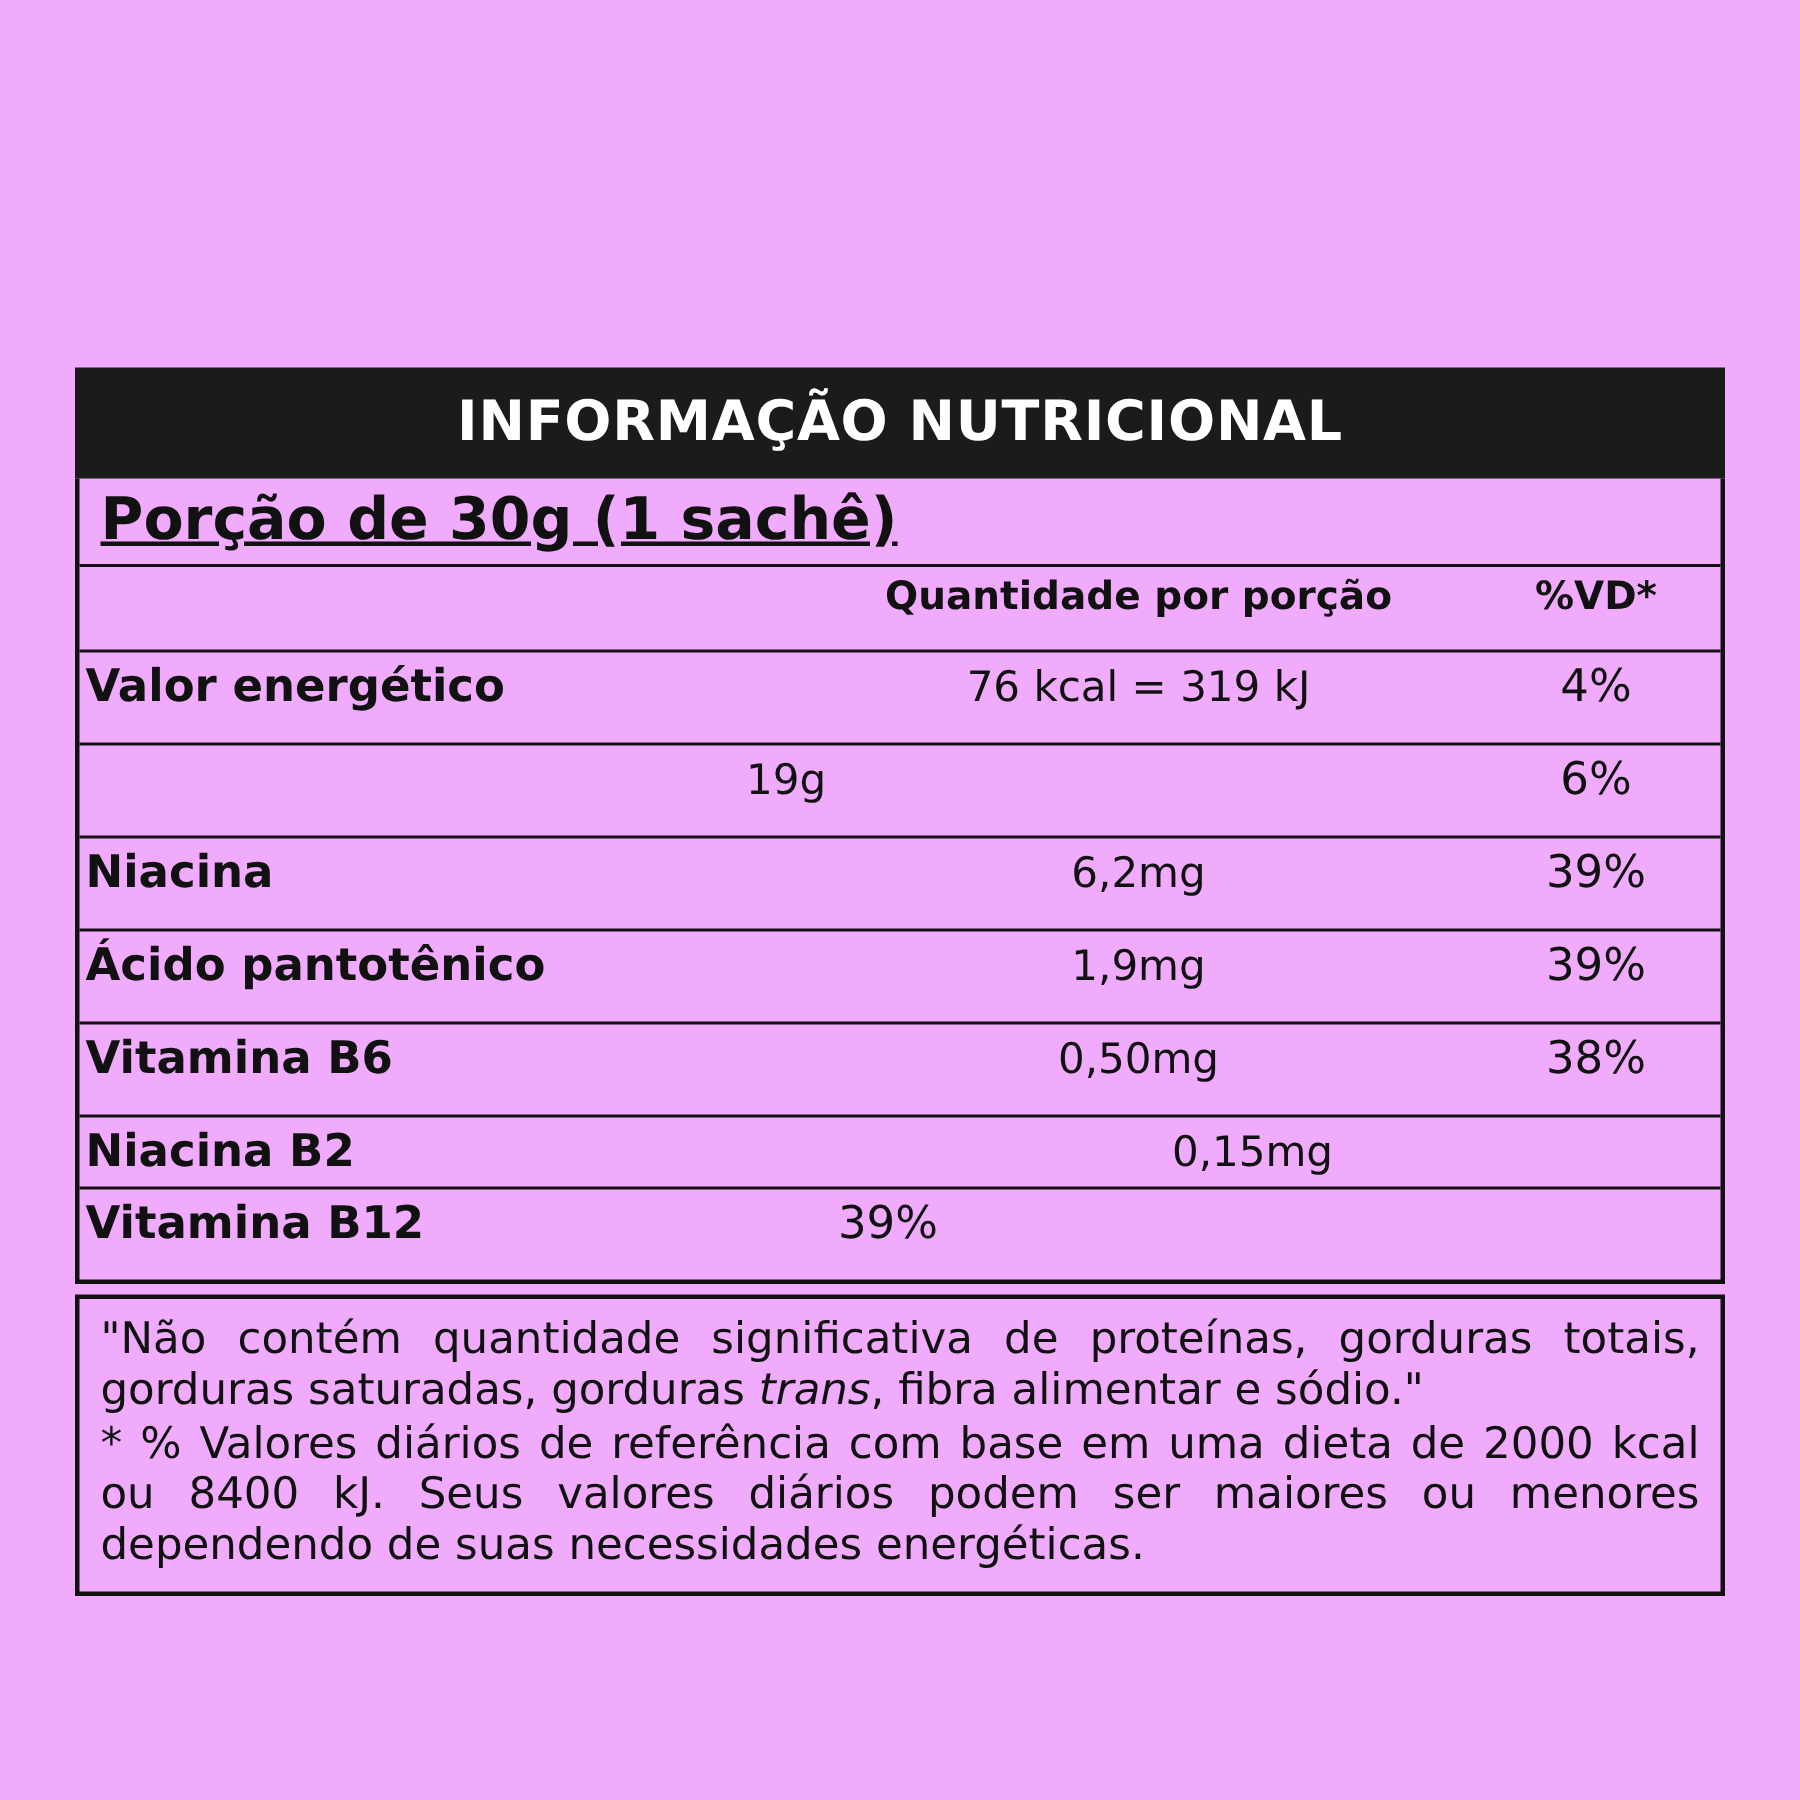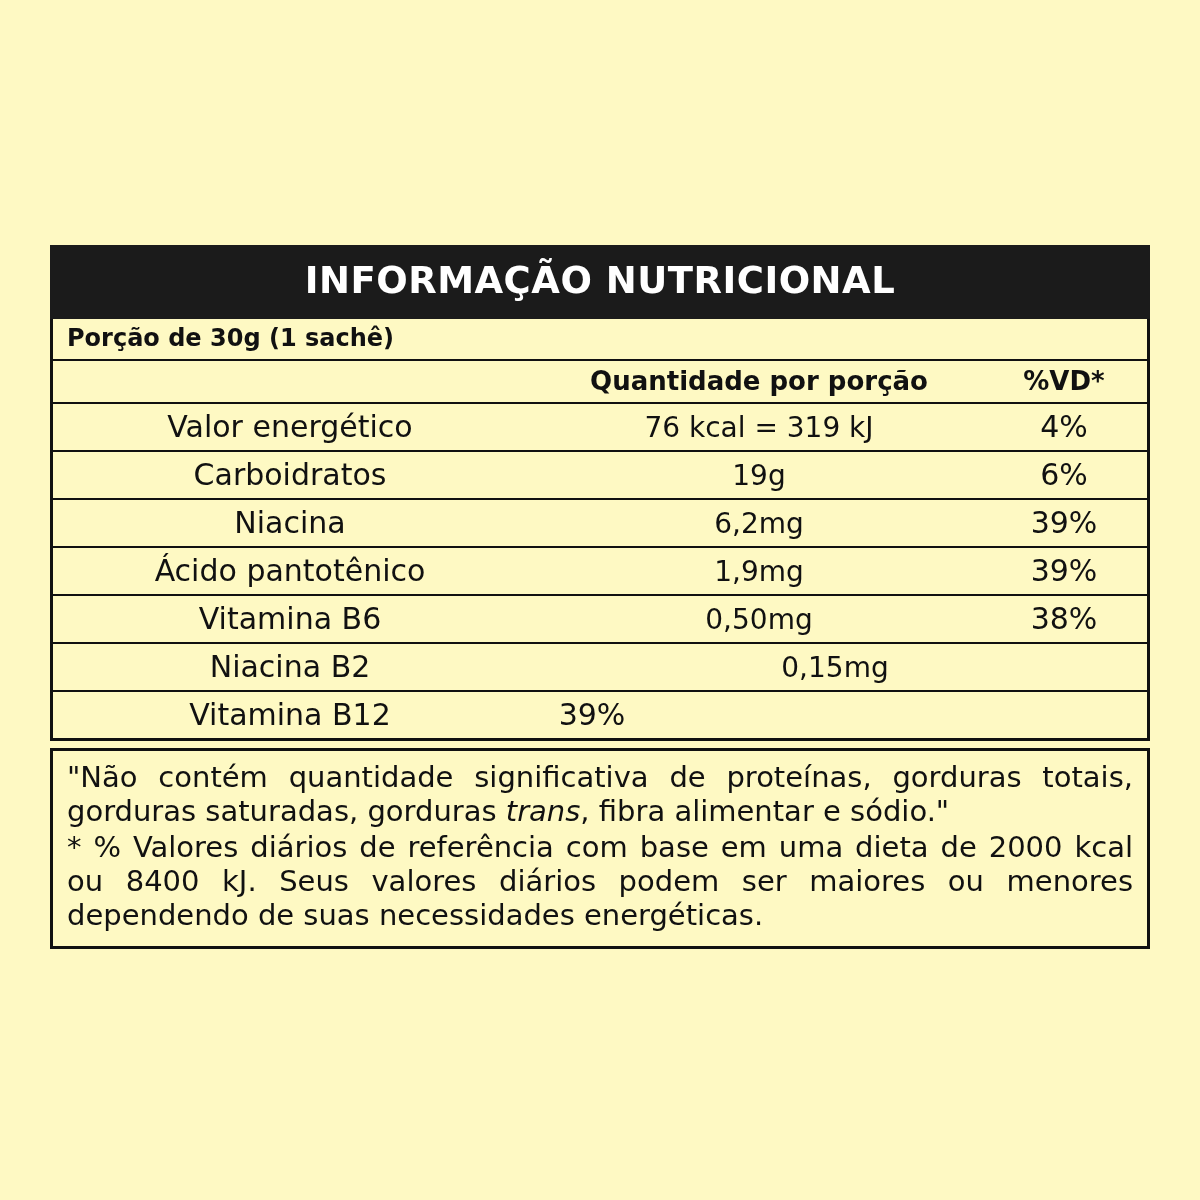--- a/index.html
+++ b/index.html
@@ -11,21 +11,21 @@
     width: 1200px;
     height: 1200px;
     font-family: "DejaVu Sans", sans-serif;
     color: #111111;
     overflow: hidden;
   }
   .page {
     position: relative;
     width: 1200px;
     height: 1200px;
-    background: #fef9c3;
+    background: #f0abfc;
   }
   .label {
     position: absolute;
     left: 50px;
     top: 245px;
     width: 1100px;
   }
 
   
   .header {
@@ -49,55 +49,57 @@
   .row {
     display: flex;
     align-items: baseline;
     border-bottom: 2px solid #111;
     box-sizing: border-box;
   }
   .row:last-child {
     border-bottom: none;
   }
   .serving {
-    font-size: 24px;
+    font-size: 39px;
     font-weight: bold;
     padding: 6px 0 7px 14px;
     line-height: 1.12;
+    text-decoration: underline;
   }
   .colhead {
     border-bottom: 2px solid #111;
   }
   .colhead .c-name {
     font-size: 30px;
   }
   .colhead .c-amount,
   .colhead .c-vd {
     font-size: 26px;
     font-weight: bold;
   }
   .c-name {
     flex: 0 0 470px;
     font-size: 30px;
     padding: 5px 0 6px 4px;
     box-sizing: border-box;
-    text-align: center;
+    text-align: left;
     white-space: nowrap;
+    font-weight: bold;
   }
   .c-amount {
     flex: 1 1 auto;
     font-size: 28px;
     padding: 5px 0 6px 0;
     text-align: center;
     white-space: nowrap;
   }
   .c-vd {
     flex: 0 0 152px;
     font-size: 30px;
-    padding: 5px 14px 6px 0;
+    padding: 5px 14px 20px 0;
     text-align: center;
     white-space: nowrap;
     box-sizing: border-box;
   }
 
   
   .footnote {
     margin-top: 7px;
     border: 3px solid #111;
     box-sizing: border-box;
@@ -137,21 +139,20 @@
         <div class="c-vd">%VD*</div>
       </div>
 
       <div class="row">
         <div class="c-name">Valor energético</div>
         <div class="c-amount">76 kcal = 319 kJ</div>
         <div class="c-vd">4%</div>
       </div>
 
       <div class="row">
-        <div class="c-name">Carboidratos</div>
         <div class="c-amount">19g</div>
         <div class="c-vd">6%</div>
       </div>
 
       <div class="row">
         <div class="c-name">Niacina</div>
         <div class="c-amount">6,2mg</div>
         <div class="c-vd">39%</div>
       </div>
 

